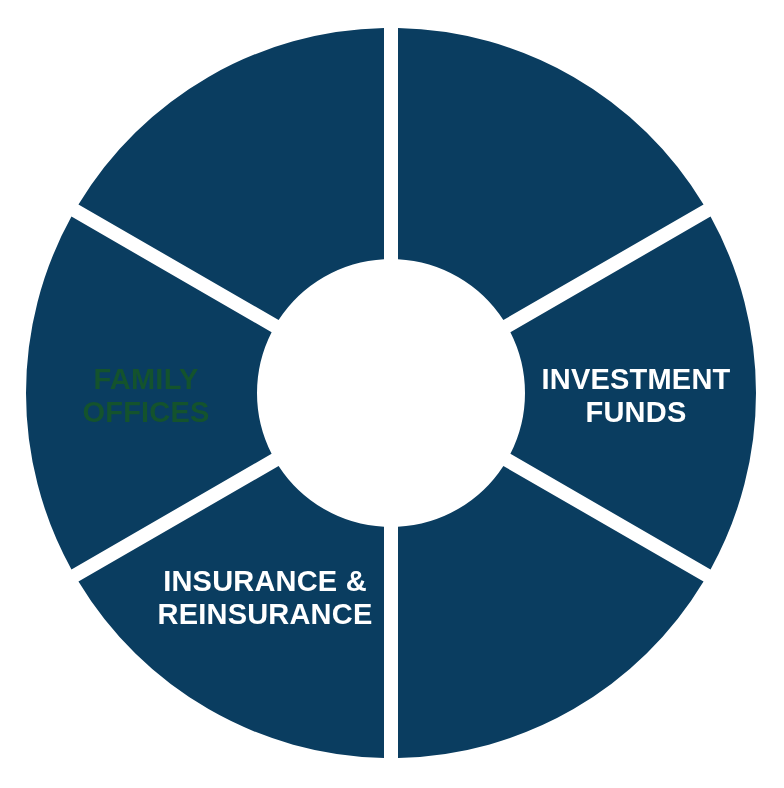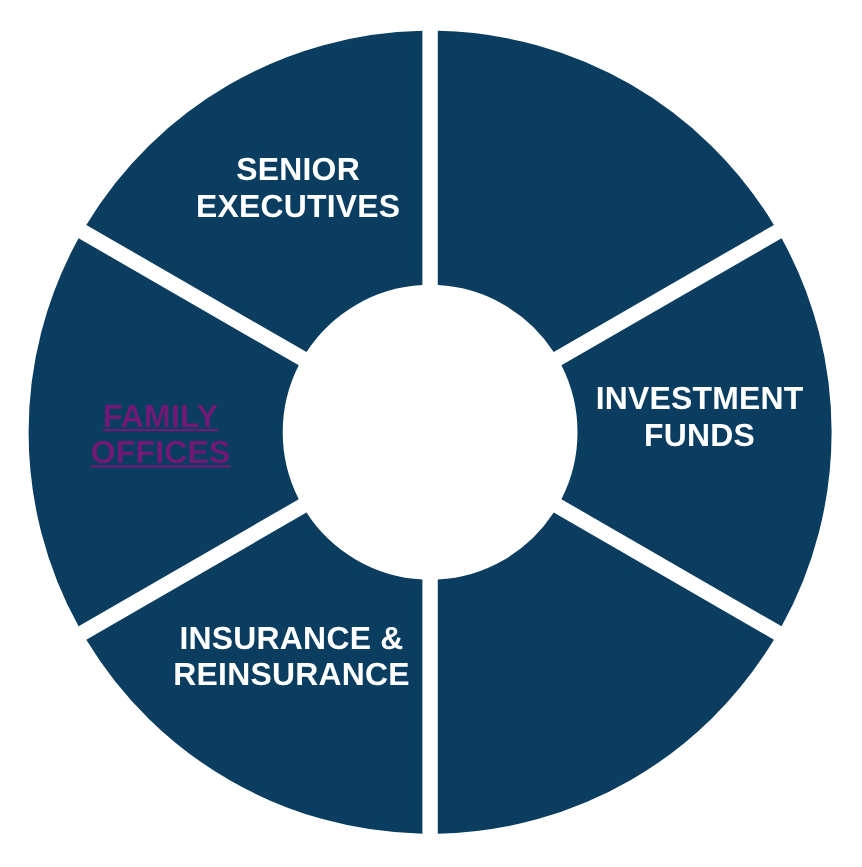--- a/index.html
+++ b/index.html
@@ -51,22 +51,20 @@
     <g id="segments-group">
         <path d="M 398.00000000000006 28.067129460773288 A 365 365 0 0 1 703.5411365629482 204.4713869038956 L 503.3889554703122 320.02930253661964 A 134 134 0 0 0 398 259.1829607262214 Z" fill="#0a3d60"></path>
         <path d="M 710.5411365629482 216.59574255687775 A 365 365 0 0 1 710.5411365629482 569.4042574431222 L 510.38895547031217 453.8463418103982 A 134 134 0 0 0 510.38895547031217 332.1536581896018 Z" fill="#0a3d60"></path>
         <path d="M 703.5411365629482 581.5286130961044 A 365 365 0 0 1 398.00000000000006 757.9328705392268 L 398 526.8170392737786 A 134 134 0 0 0 503.3889554703122 465.97069746338036 Z" fill="#0a3d60"></path>
         <path d="M 384 757.9328705392268 A 365 365 0 0 1 78.45886343705195 581.5286130961044 L 278.61104452968783 465.97069746338036 A 134 134 0 0 0 384 526.8170392737786 Z" fill="#0a3d60"></path>
         <path d="M 71.45886343705195 569.4042574431223 A 365 365 0 0 1 71.45886343705189 216.59574255687775 L 271.6110445296878 332.15365818960186 A 134 134 0 0 0 271.61104452968783 453.84634181039826 Z" fill="#0a3d60"></path>
         <path d="M 78.45886343705183 204.4713869038957 A 365 365 0 0 1 383.99999999999983 28.067129460773288 L 383.99999999999994 259.1829607262214 A 134 134 0 0 0 278.61104452968783 320.02930253661964 Z" fill="#0a3d60"></path>
       </g>
   </svg>
 
-  <div class="segment-label" style="left: 636px; top: 380px; color: rgb(255, 255, 255);">INVESTMENT
+  <div class="segment-label" style="left: 636px; top: 396px; color: rgb(255, 255, 255);">INVESTMENT
 FUNDS</div>
   <div class="segment-label" style="left: 265px; top: 598px; color: rgb(255, 255, 255); text-align: center;">INSURANCE &amp;
 REINSURANCE</div>
-  <div class="segment-label" style="left: 146px; top: 396px; color: #701a75; text-decoration: underline;">FAMILY
+  <div class="segment-label" style="left: 146px; top: 396px; color: #14532d;">FAMILY
 OFFICES</div>
-  <div class="segment-label" style="left: 271px; top: 172px; color: rgb(255, 255, 255);">SENIOR
-EXECUTIVES</div>
 
 </div>
 
 </body></html>

